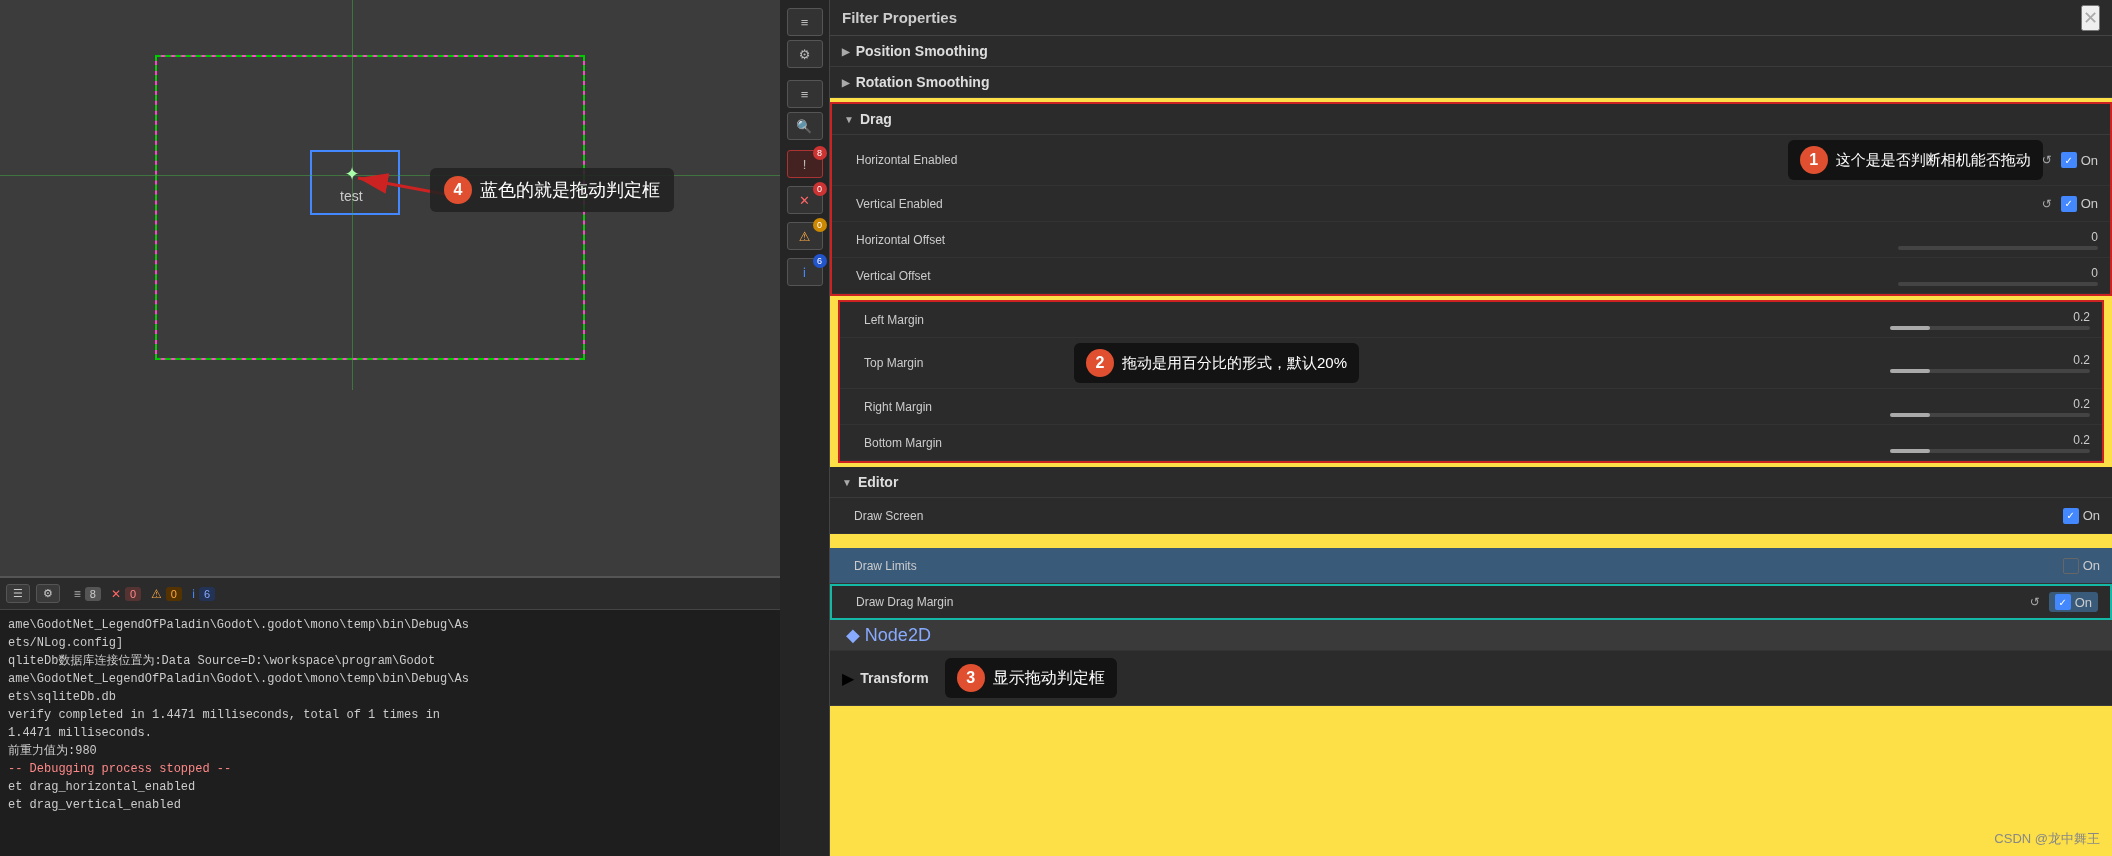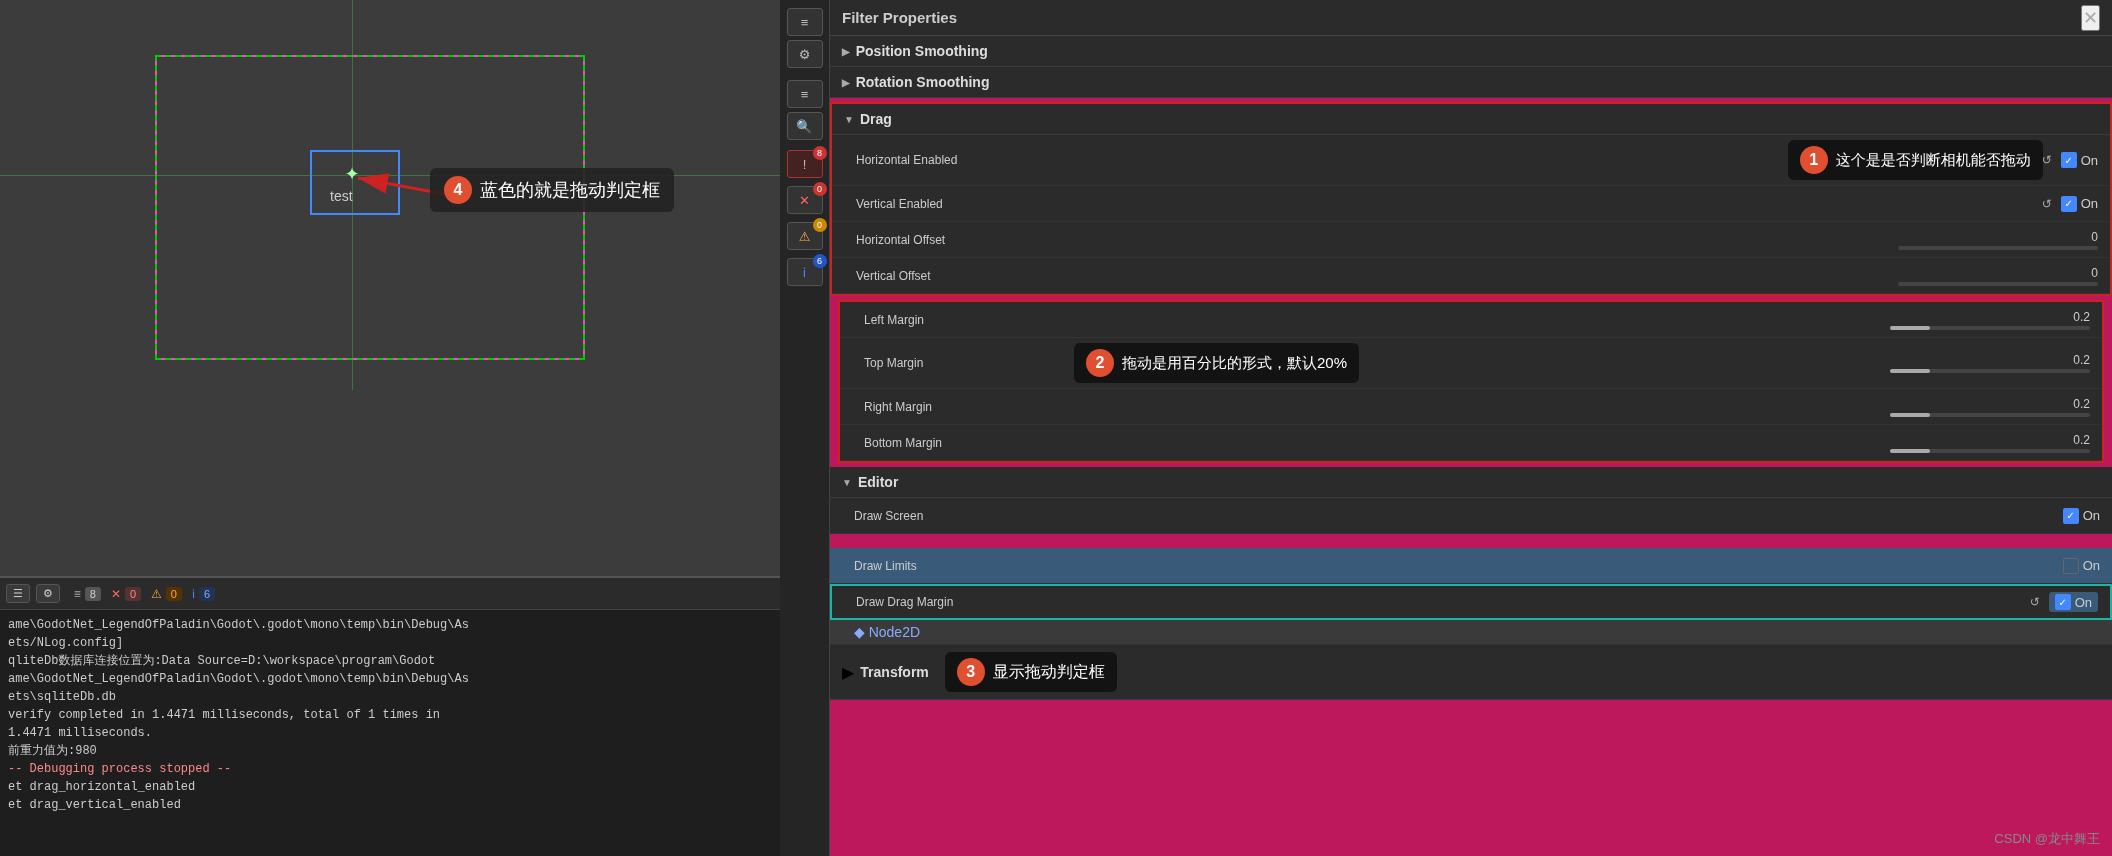--- a/index.html
+++ b/index.html
@@ -62,21 +62,21 @@
       top: 162px; left: 340px;
       width: 24px; height: 24px;
       display: flex; align-items: center; justify-content: center;
       color: #aaffaa;
       font-size: 18px;
     }
 
     
     .test-label {
       position: absolute;
-      top: 188px; left: 330px;
+      top: 188px; left: 340px;
       color: #cccccc;
       font-size: 14px;
     }
 
     
     .crosshair-h {
       position: absolute;
       top: 175px; left: 0;
       width: 780px; height: 1px;
       background: #44aa44;
@@ -195,21 +195,21 @@
       color: #aaa;
       display: flex; align-items: center; justify-content: center;
       height: 24px;
       position: relative;
     }
 
     
     .right-panel {
       flex: 1;
       height: 856px;
-      background: #be185d;
+      background: #fde047;
       display: flex;
       flex-direction: column;
       overflow: hidden;
     }
 
     .right-header {
       height: 36px;
       background: #2b2b2b;
       display: flex; align-items: center;
       padding: 0 12px;
@@ -376,22 +376,22 @@
       bottom: 8px;
       right: 12px;
       color: #888888;
       font-size: 13px;
     }
 
     
     .node2d-row {
       background: #3a3a3a;
       color: #88aaff;
-      font-size: 14px;
-      padding: 4px 24px;
+      font-size: 18px;
+      padding: 4px 16px;
       border-bottom: 1px solid #333;
     }
 
     
     .transform-row {
       display: flex; align-items: center;
       padding: 7px 12px;
       background: #2b2b2b;
       border-bottom: 1px solid #3a3a3a;
     }

